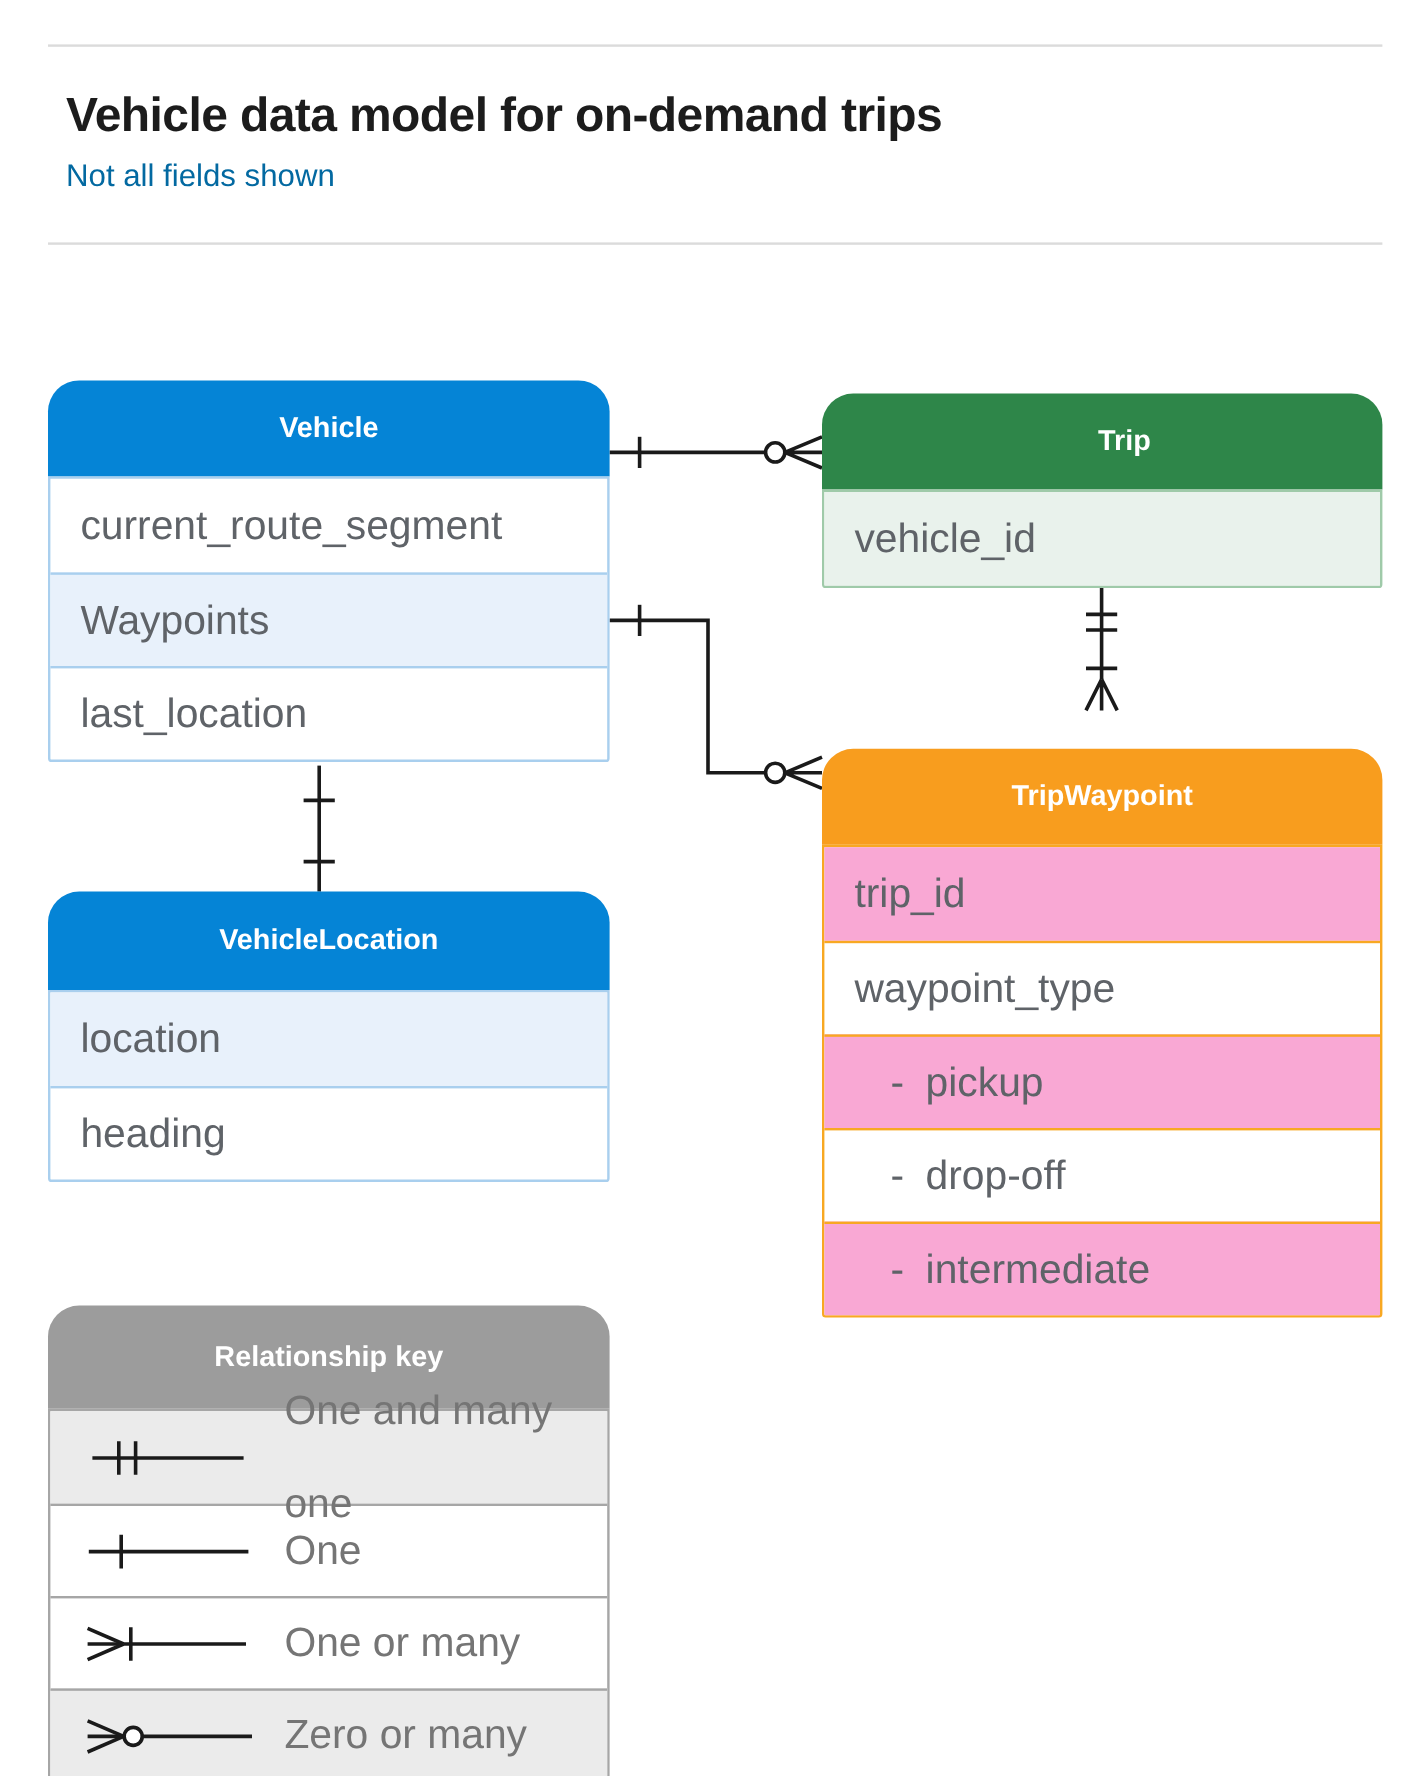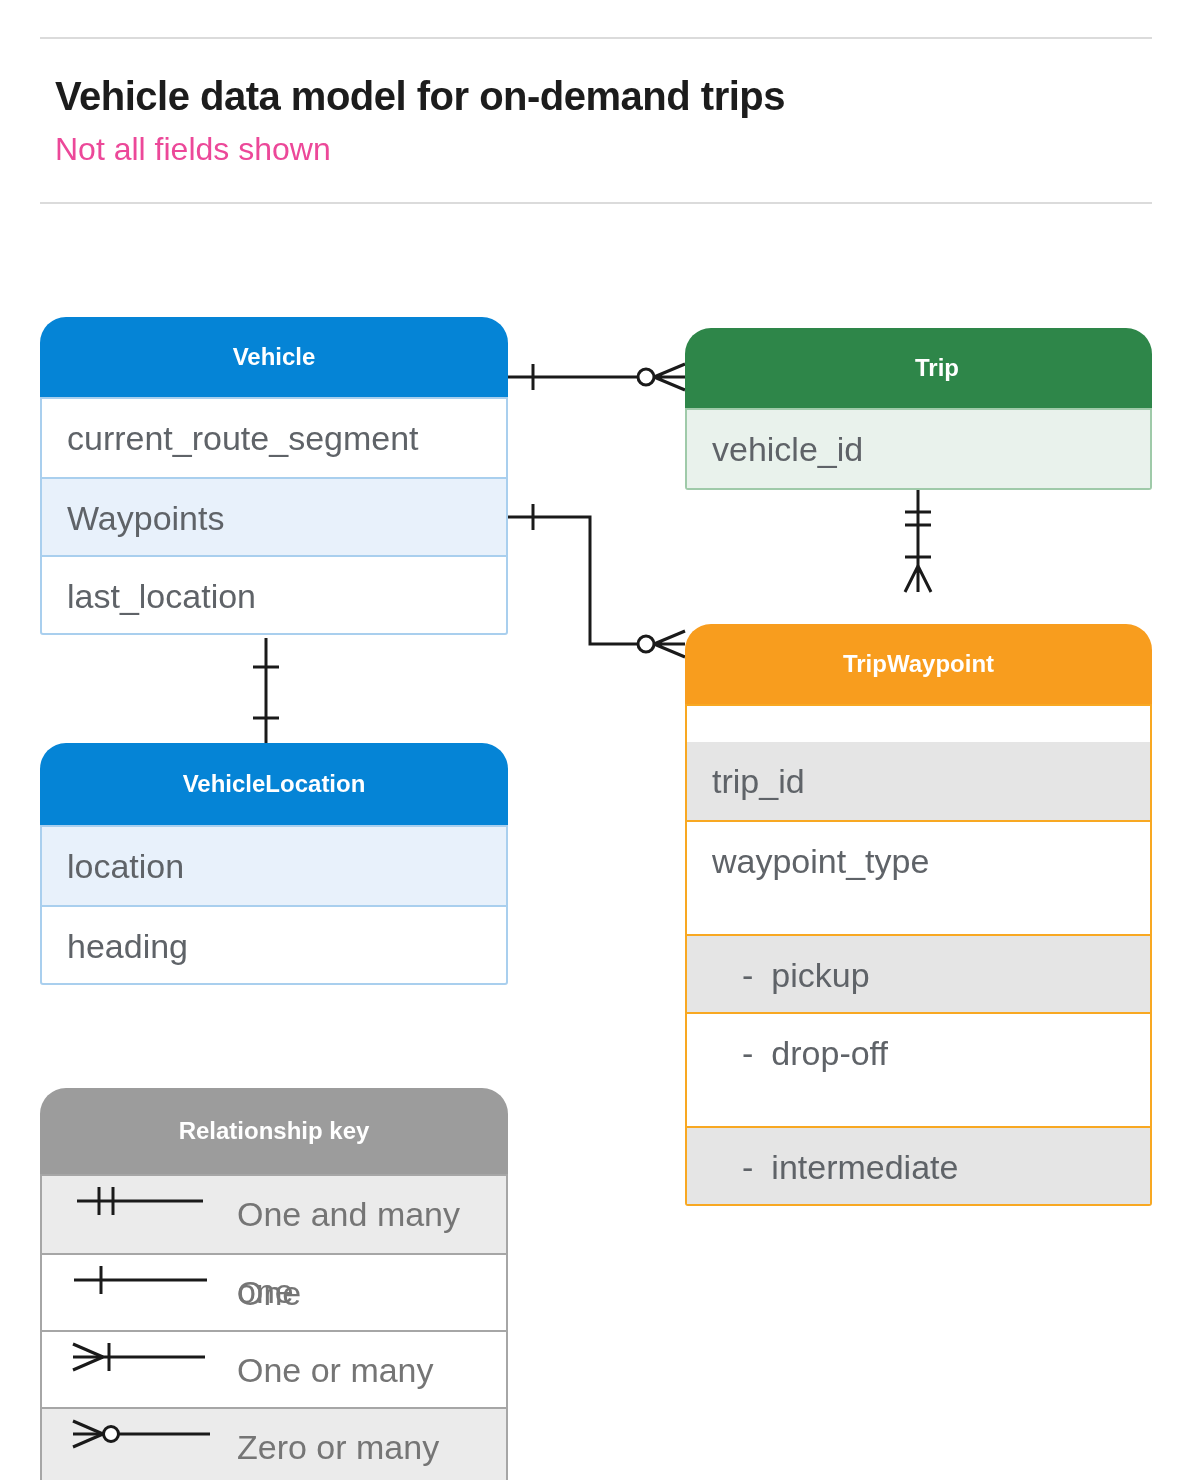--- a/index.html
+++ b/index.html
@@ -9,52 +9,52 @@
   }
   .hr{position:absolute;left:40px;width:1112px;height:2px;background:#dbdbdb;}
   .hr-top{top:37px;}
   .hr-second{top:202px;}
   .page-title{
     position:absolute;left:55px;top:74px;margin:0;
     font-size:40px;font-weight:bold;color:#1c1c1c;letter-spacing:-0.5px;
   }
   .page-subtitle{
     position:absolute;left:55px;top:131px;margin:0;
-    font-size:32px;color:#ec4899;
+    font-size:26px;color:#0369a1;
   }
   .connectors{position:absolute;left:0;top:0;pointer-events:none;}
   .connectors path,.connectors line{stroke:#1a1a1a;stroke-width:3;fill:none;}
   .connectors circle{stroke:#1a1a1a;stroke-width:3;fill:#fff;}
 
   .table{position:absolute;}
   .thead{
     height:80px;line-height:80px;text-align:center;color:#fff;
     font-size:24px;font-weight:bold;border-radius:26px 26px 0 0;
   }
   .tbody{border-style:solid;border-width:2px;border-radius:0 0 3px 3px;background:#fff;}
   .trow{height:78px;line-height:78px;font-size:34px;color:#5f6368;padding-left:25px;
-        display:flex;align-items:flex-start;box-sizing:border-box;}
+        display:flex;align-items:center;box-sizing:border-box;}
   .trow + .trow{border-top-style:solid;border-top-width:2px;}
   .trow .bullet{margin-right:18px;}
   .trow.indent{padding-left:55px;}
 
   
   .blue .thead{background:#0584d6;}
   .blue .tbody{border-color:#a9cfee;}
   .blue .trow + .trow{border-top-color:#a9cfee;}
   .blue .trow.alt{background:#e8f1fb;}
   
   .green .thead{background:#2e8649;padding-left:37px;}
   .green .tbody{border-color:#9fcaa9;}
   .green .trow.alt{background:#e9f2ec;}
   
   .orange .thead{background:#f89d1e;}
   .orange .tbody{border-color:#f8a822;}
   .orange .trow + .trow{border-top-color:#f8a822;}
-  .orange .trow.alt{background:#e5e5e5;margin-top:36px;}
+  .orange .trow.alt{background:#f9a8d4;}
   
   .gray .thead{background:#9c9c9c;height:86px;line-height:86px;}
   .gray .tbody{border-color:#a6a6a6;}
   .gray .trow + .trow{border-top-color:#a6a6a6;}
   .gray .trow.alt{background:#ebebeb;}
   .gray .trow{height:77px;line-height:77px;padding-left:15px;color:#757575;}
   .legend-symbol{flex:0 0 auto;}
   .legend-symbol line{stroke:#1a1a1a;stroke-width:3;}
   .legend-symbol circle{stroke:#1a1a1a;stroke-width:3;fill:#fff;}
   .legend-label{margin-left:10px;}

